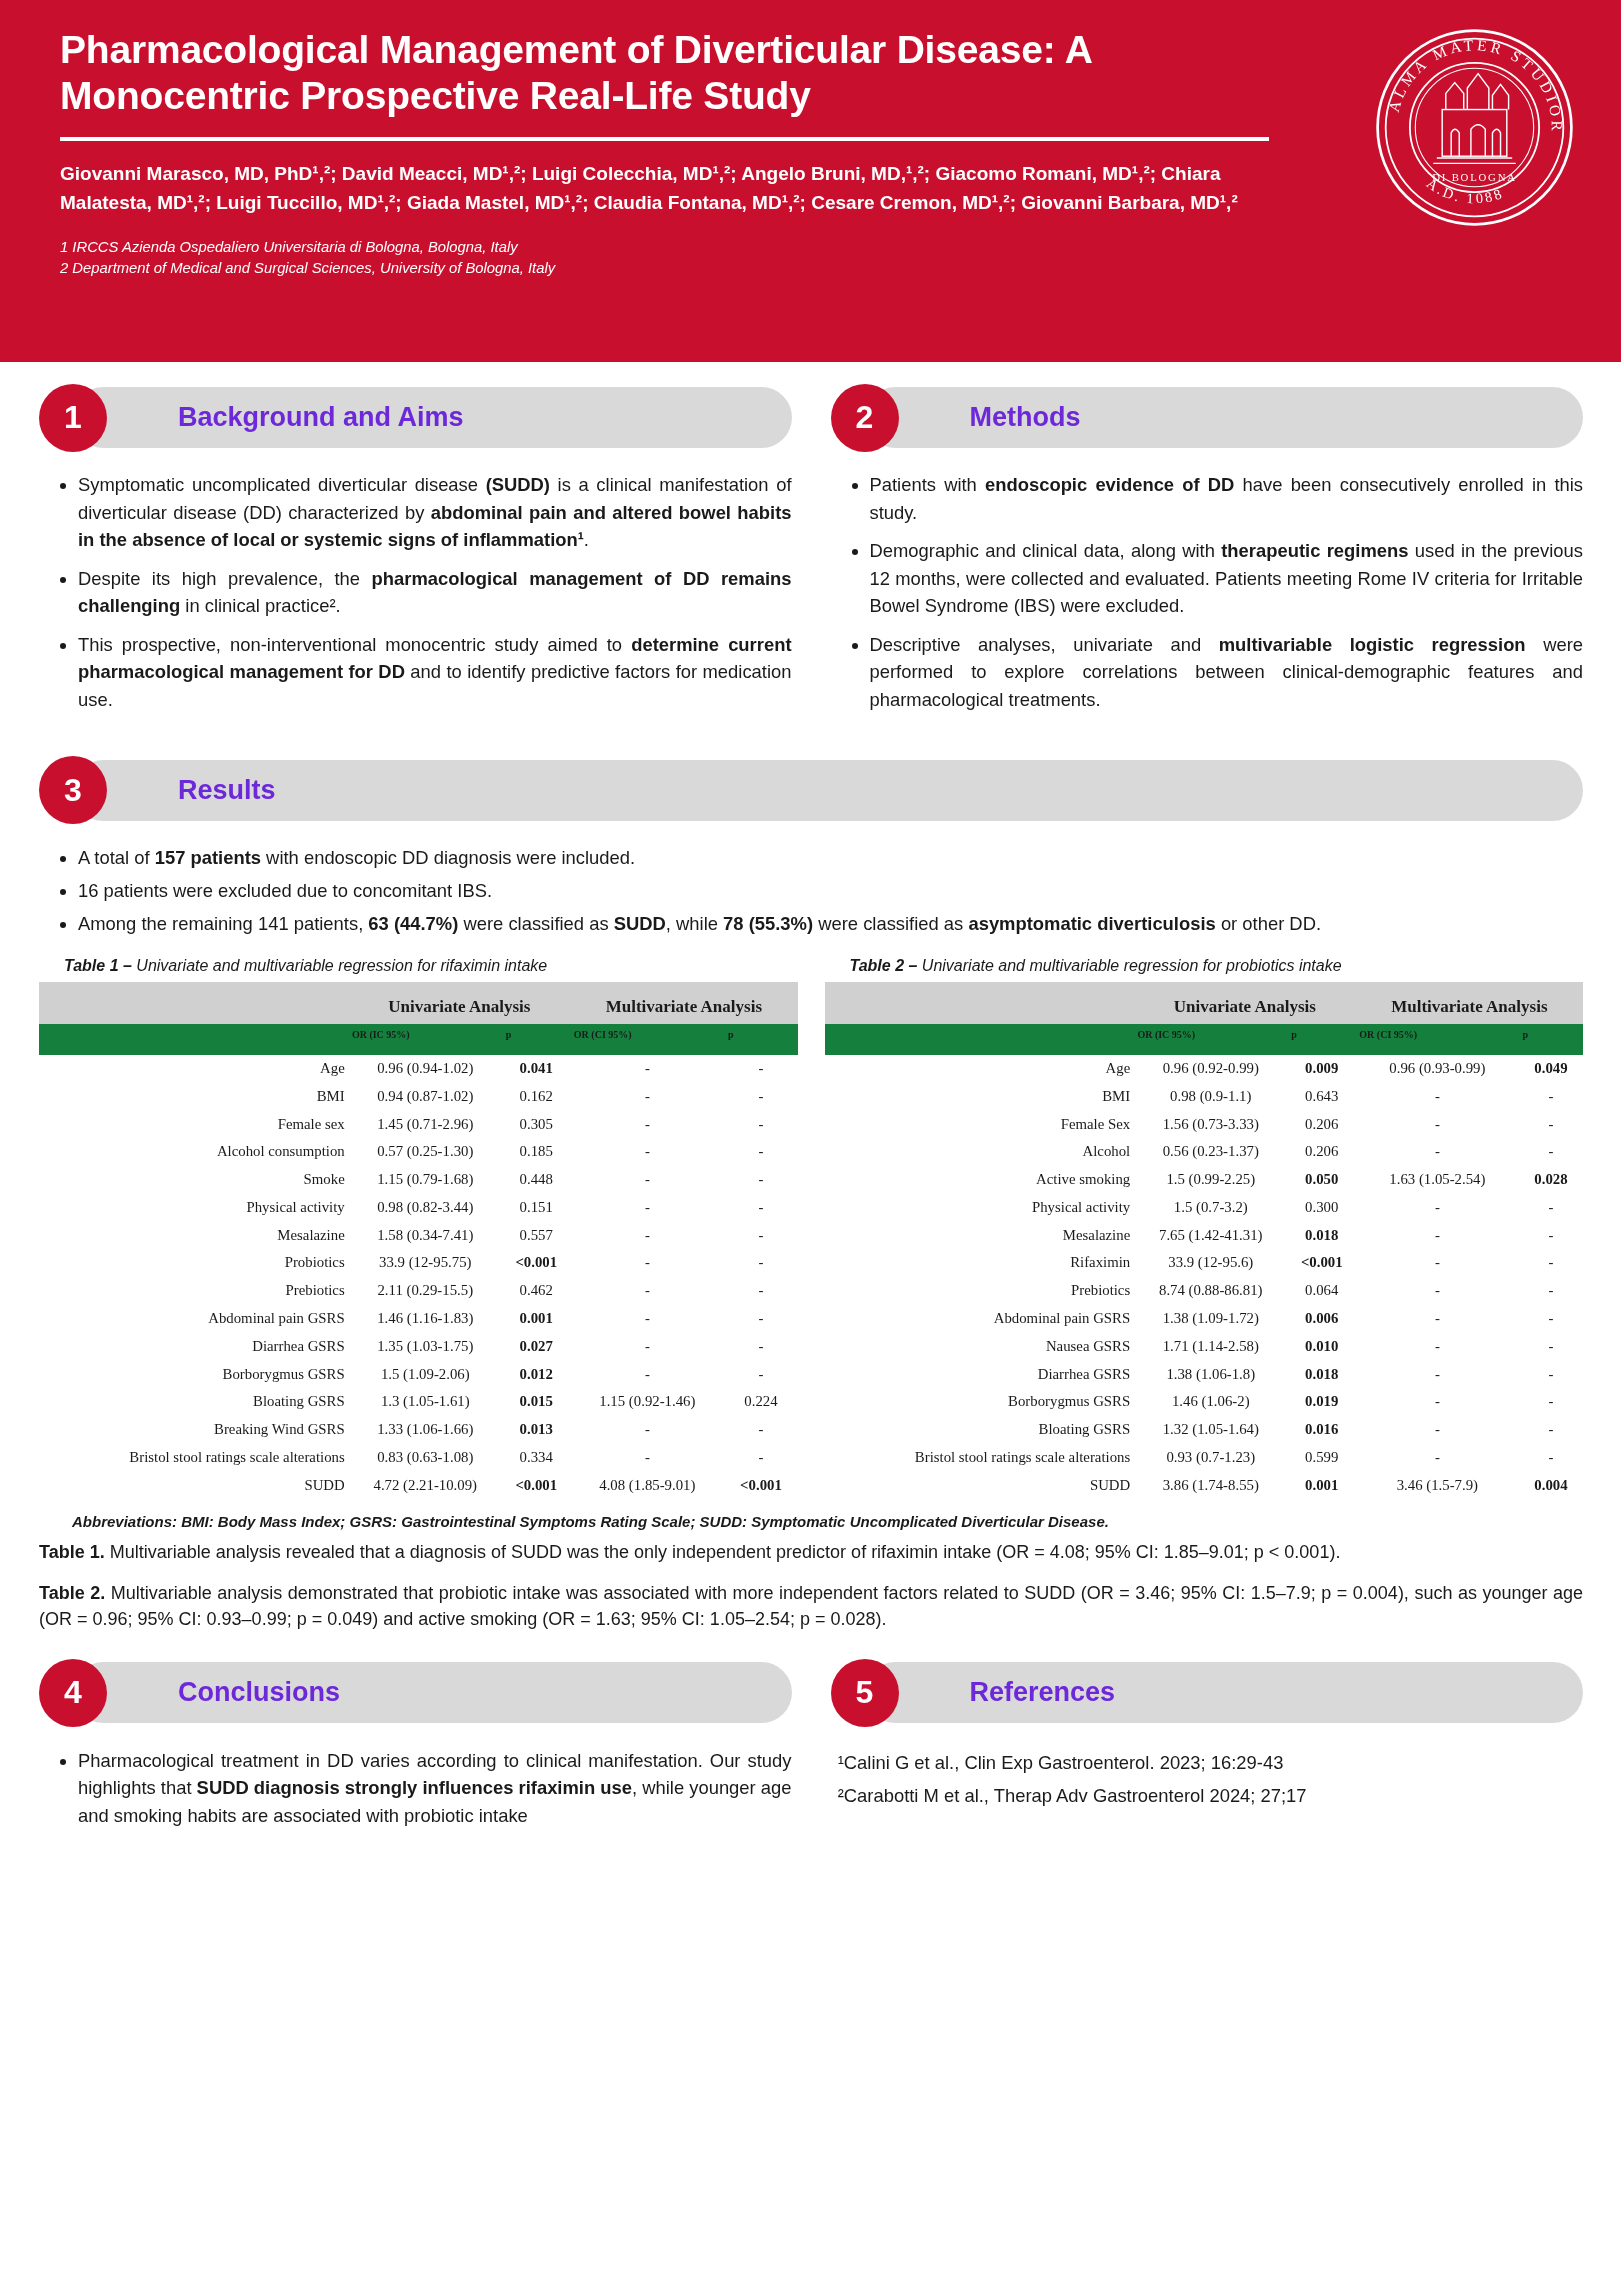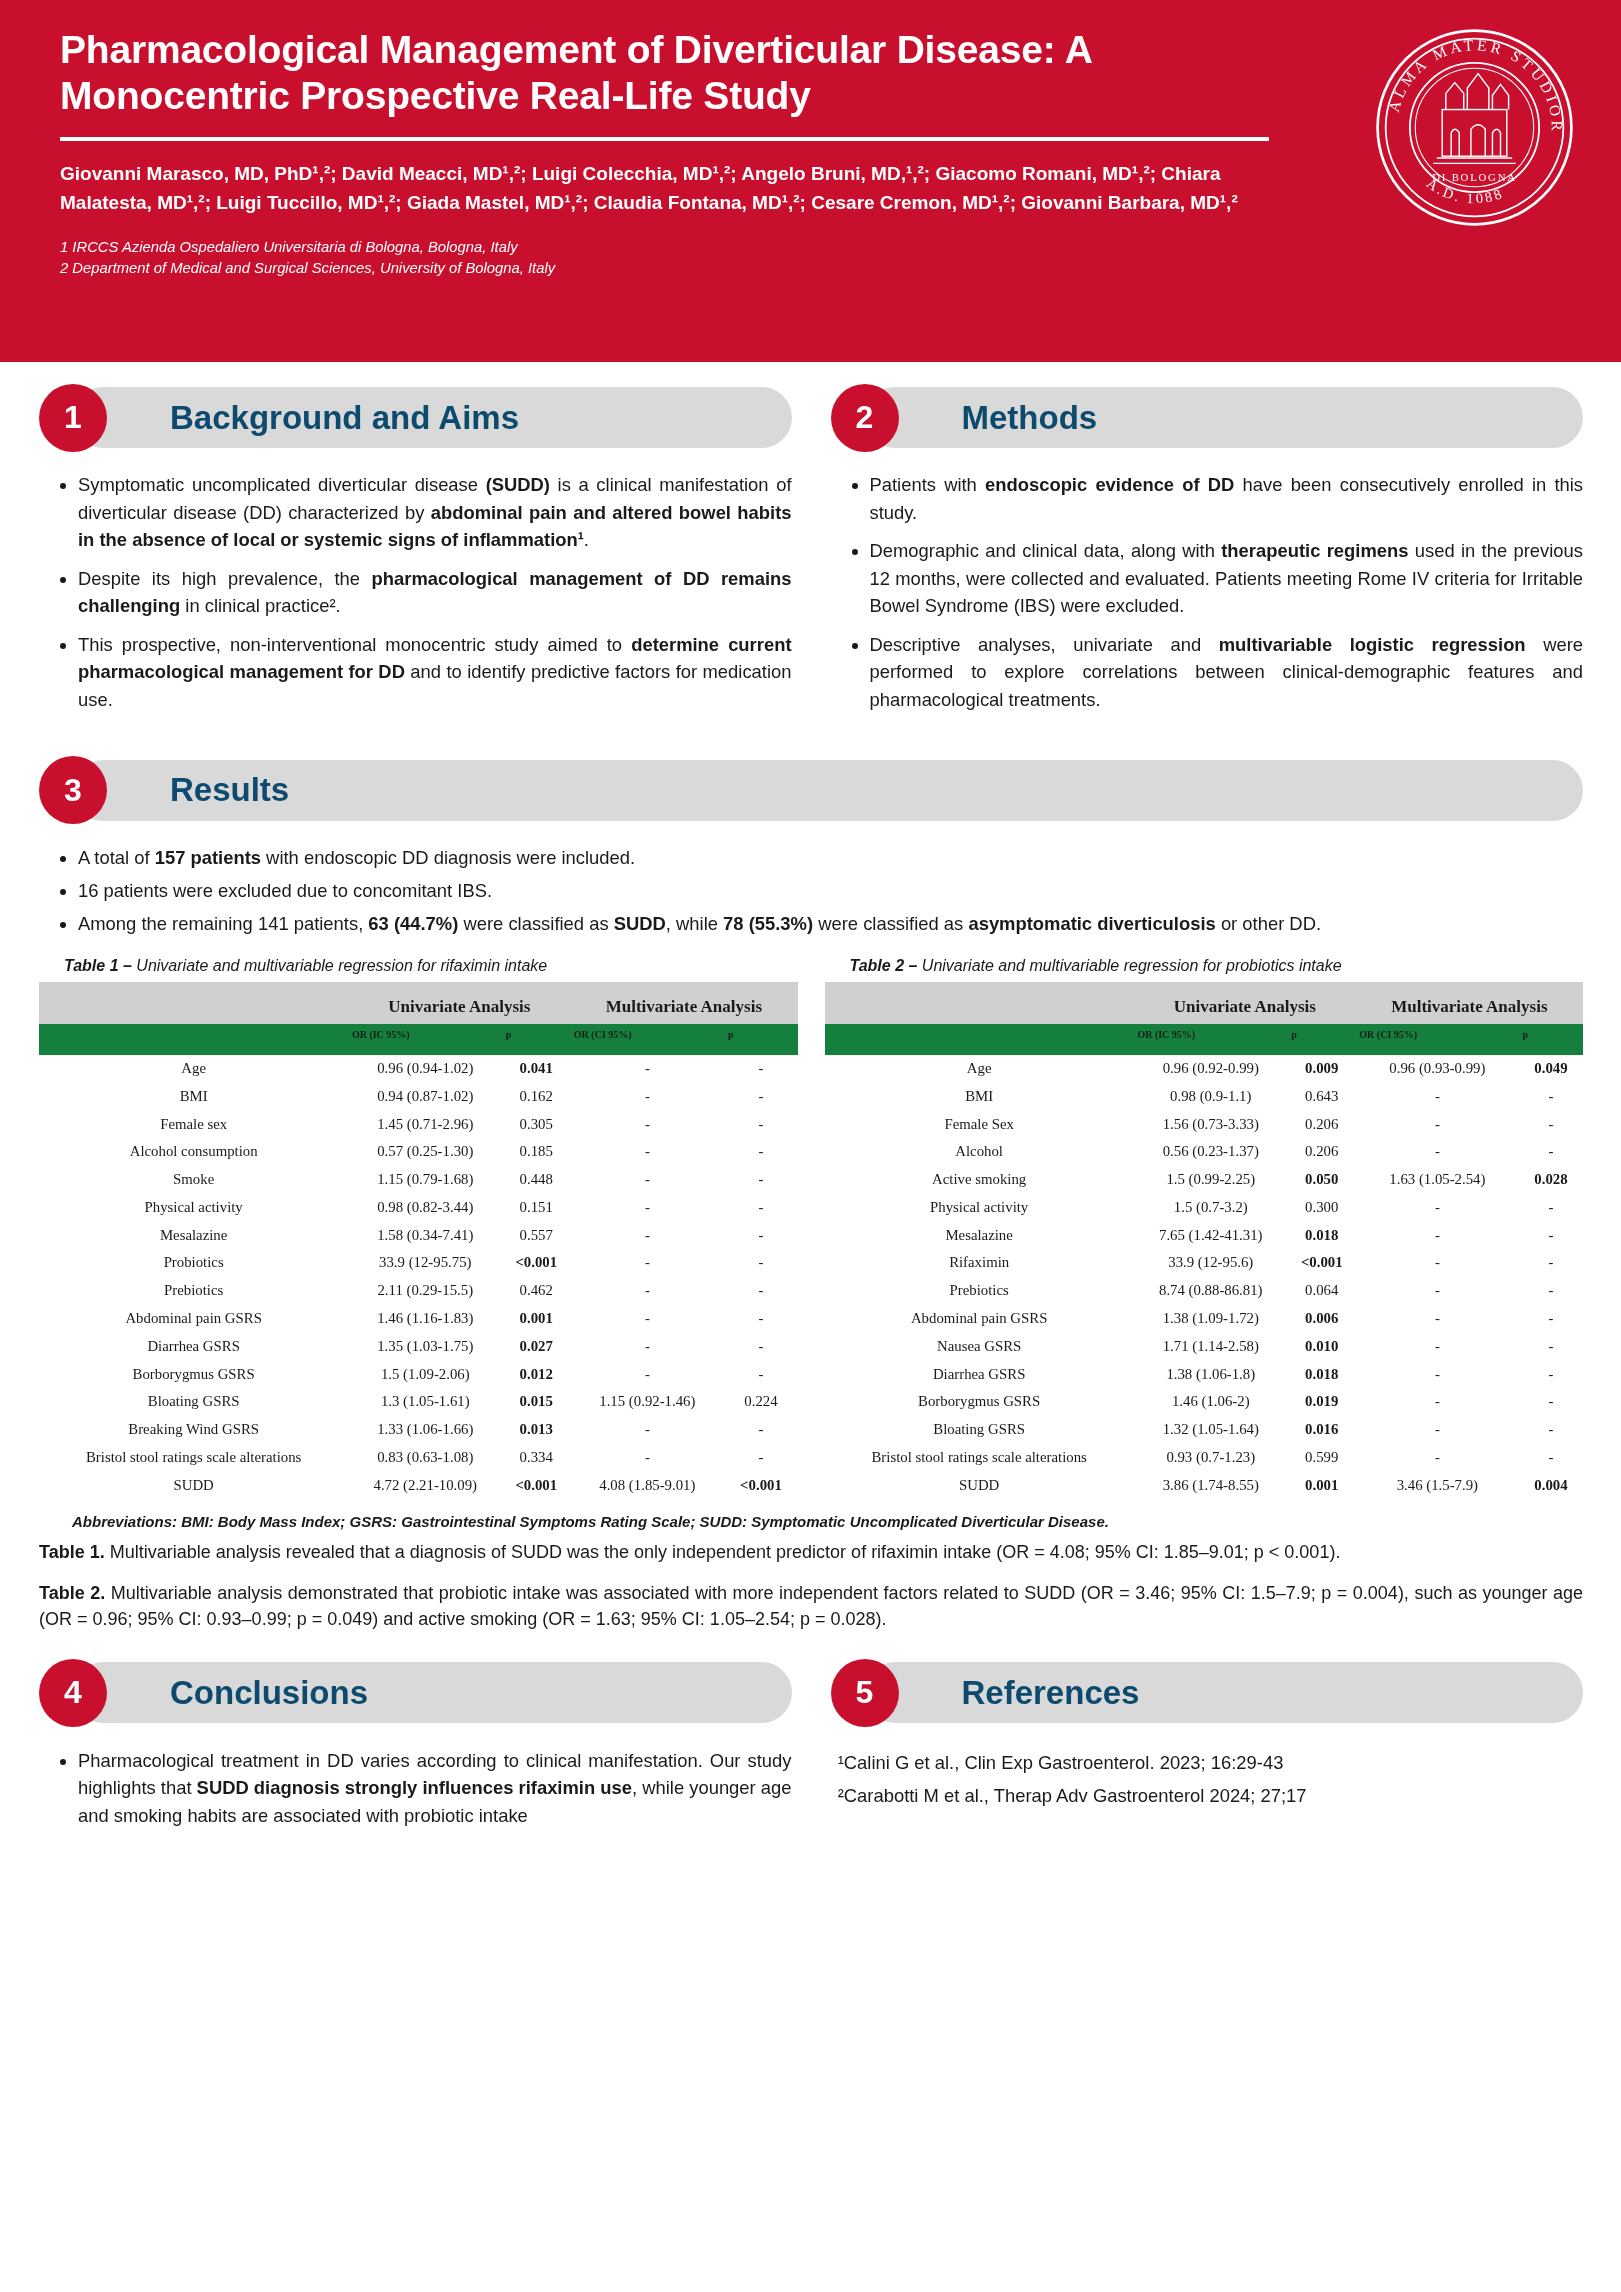--- a/index.html
+++ b/index.html
@@ -62,23 +62,24 @@
     background:#d9d9d9;
     border-radius: 34px;
     height: 61px;
     flex:1;
     display:flex;
     align-items:center;
     padding-left: 97px;
     margin-left: 34px;
   }
   .sec-bar .sec-title {
-    color:#0c4a6e;
-    font-size: 33px;
+    color:#6d28d9;
+    font-size: 27px;
     font-weight:bold;
+    margin-left:8px;
   }
   .sec-num {
     position:absolute;
     left:0; top:0;
     width:68px; height:68px;
     border-radius:50%;
     background:#c8102e;
     color:#fff;
     font-size: 32px;
     font-weight:bold;
@@ -125,21 +126,21 @@
     padding-bottom: 7.2px;
   }
   table.stat thead tr.sub th {
     background:#15803d;
     font-weight:bold;
     font-size: 10px;
     text-align:left;
     padding-bottom: 14.3px;
   }
   table.stat tbody td { text-align:center; }
-  table.stat tbody td.rowlab { text-align:center; }
+  table.stat tbody td.rowlab { text-align:right; }
   table.stat tbody td.bold { font-weight:bold; }
   .abbrev {
     font-size: 15px; font-style: italic; font-weight:bold;
     margin: 14.3px 39px 5.4px 72px;
   }
   .tbl-note {
     font-size: 18px; line-height:1.45; margin: 9px 39px 0 39px;
     text-align: justify;
   }
   .tbl-note b { font-weight:bold; }

